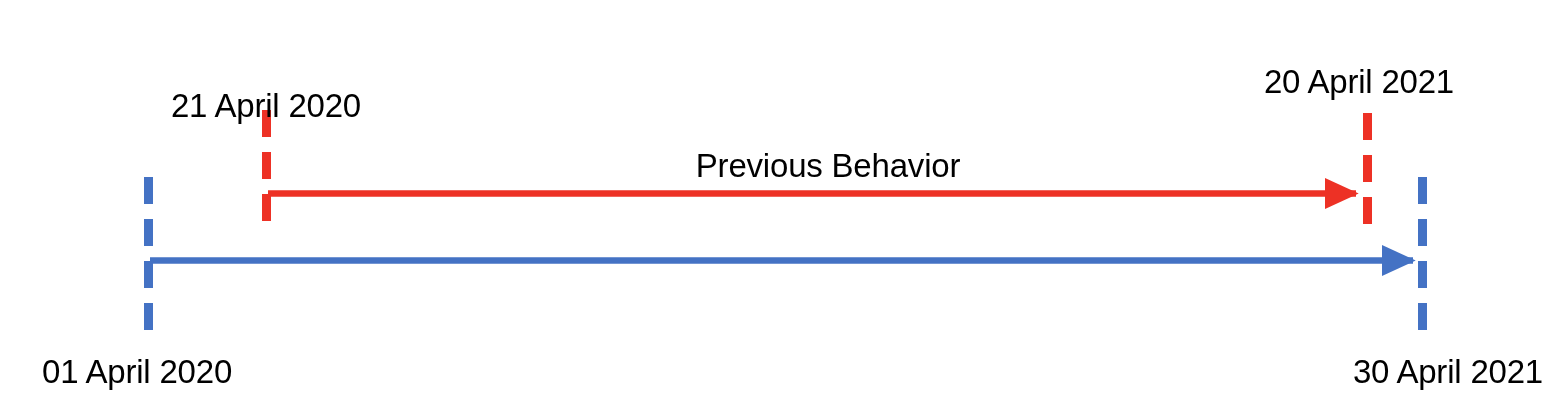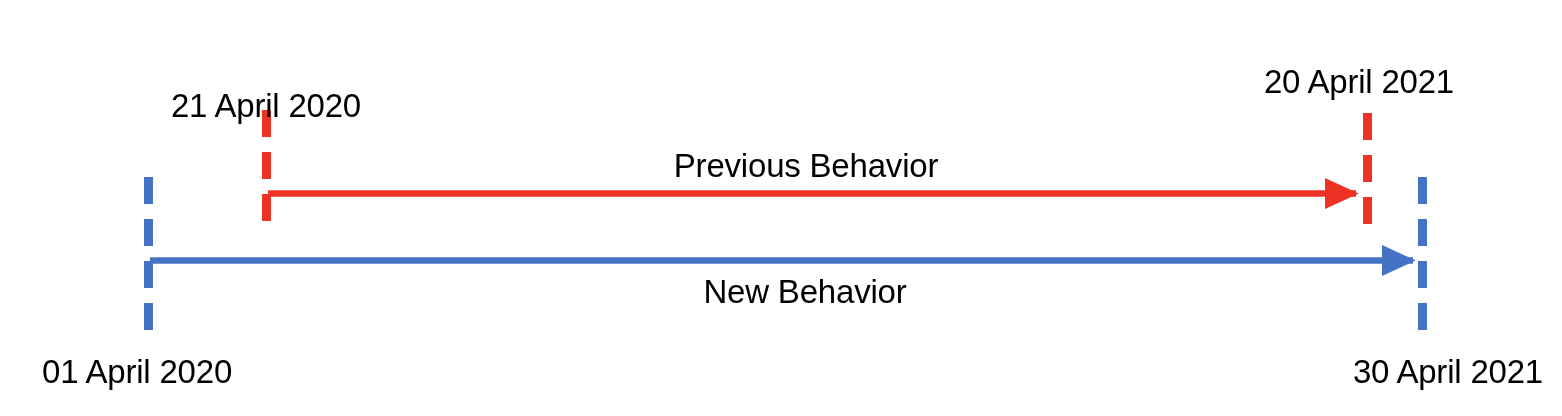--- a/index.html
+++ b/index.html
@@ -44,21 +44,21 @@
     left: 266px;
     top: 6px;
   }
   #label-today .line1 { display: block; }
   #label-today .line2 { display: block; }
   #label-red-end {
     left: 1359px;
     top: 62px;
   }
   #label-previous {
-    left: 806px;
+    left: 828px;
     top: 146px;
   }
   #label-new {
     left: 805px;
     top: 272px;
   }
   #label-start {
     left: 42px;
     top: 352px;
     transform: none;
@@ -100,19 +100,18 @@
   </svg>
 
   <div class="lbl center" id="label-today">
     <span class="line1">21 April 2020</span>
   </div>
 
   <div class="lbl center" id="label-red-end">20 April 2021</div>
 
   <div class="lbl center" id="label-previous">Previous Behavior</div>
 
-  <div class="lbl center" id="label-new">New Behavior</div>
 
   <div class="lbl" id="label-start">01 April 2020</div>
 
   <div class="lbl" id="label-blue-end">30 April 2021</div>
 
 </div>
 
 </body></html>

